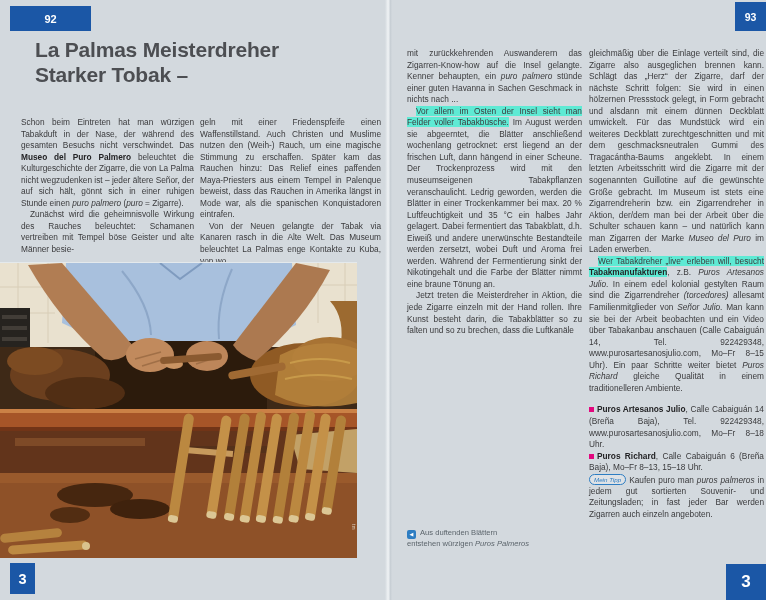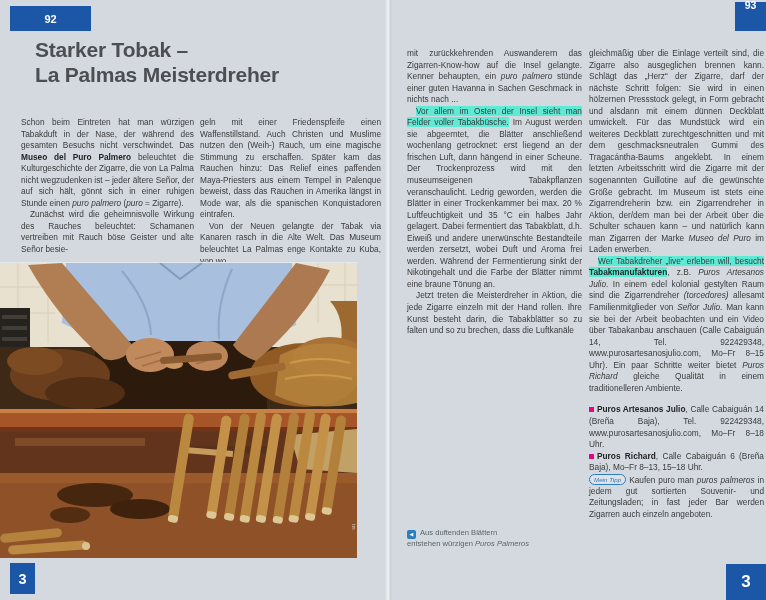--- a/index.html
+++ b/index.html
@@ -10,21 +10,21 @@
   }
   .gutter{
     position:absolute;left:385px;top:0;width:7px;height:600px;
     background:linear-gradient(90deg,rgba(255,255,255,0) 0%,rgba(250,252,253,.75) 45%,rgba(170,180,188,.30) 80%,rgba(255,255,255,0) 100%);
   }
   .pgbox{
     position:absolute;background:#1b57a6;color:#ffffff;font-weight:bold;
     display:flex;align-items:center;justify-content:center;
   }
   #box92{left:10px;top:6px;width:81px;height:25px;font-size:11px;}
-  #box93{left:735px;top:2px;width:31px;height:29px;font-size:10.5px;align-items:flex-end;padding-bottom:20px;box-sizing:border-box;}
+  #box93{left:735px;top:2px;width:31px;height:29px;font-size:10.5px;align-items:flex-end;padding-bottom:8px;box-sizing:border-box;}
   #box3l{left:10px;top:563px;width:25px;height:31px;font-size:14.5px;}
   #box3r{left:726px;top:564px;width:40px;height:36px;font-size:17px;}
   .title{
     position:absolute;left:35px;top:37px;width:360px;
     font-size:21px;line-height:25px;font-weight:bold;color:#4c4e52;letter-spacing:-0.2px;
   }
   .body-col{
     position:absolute;font-size:8.3px;line-height:11.55px;color:#3a3a3c;text-align:justify;margin-top:7px;
   }
   .body-col p{margin:0;}
@@ -70,27 +70,27 @@
 <div class="canvas">
 
   <div class="gutter"></div>
 
   <div class="pgbox" id="box92">92</div>
   <div class="pgbox" id="box93">93</div>
   <div class="pgbox" id="box3l">3</div>
   <div class="pgbox" id="box3r">3</div>
 
   <div class="title">
+    <div>La Palmas Meisterdreher</div>
     <div>Starker Tobak –</div>
-    <div>La Palmas Meisterdreher</div>
   </div>
 
   <div class="body-col" id="colA">
     <p><span>Schon beim Eintreten hat man würzigen Tabakduft in der Nase, der während des gesamten Besuchs nicht verschwindet. Das </span><span class="b">Museo del Puro Palmero</span><span> beleuchtet die Kulturgeschichte der Zigarre, die von La Palma nicht wegzudenken ist – jeder ältere Señor, der auf sich hält, gönnt sich in einer ruhigen Stunde einen </span><span class="i">puro palmero</span><span> (</span><span class="i">puro</span><span> = Zigarre).</span></p>
-    <p class="ind">Zunächst wird die geheimnisvolle Wirkung des Rauches beleuchtet: Schamanen vertreiben mit Rauch böse Geister und alte Señor besie-</p>
+    <p class="ind">Zunächst wird die geheimnisvolle Wirkung des Rauches beleuchtet: Schamanen vertreiben mit Tempel böse Geister und alte Männer besie-</p>
   </div>
 
   <div class="body-col" id="colB">
     <p>geln mit einer Friedenspfeife einen Waffenstillstand. Auch Christen und Muslime nutzen den (Weih-) Rauch, um eine magische Stimmung zu erschaffen. Später kam das Rauchen hinzu: Das Relief eines paffenden Maya-Priesters aus einem Tempel in Palenque beweist, dass das Rauchen in Amerika längst in Mode war, als die spanischen Konquistadoren eintrafen.</p>
     <p class="ind">Von der Neuen gelangte der Tabak via Kanaren rasch in die Alte Welt. Das Museum beleuchtet La Palmas enge Kontakte zu Kuba, von wo</p>
   </div>
 
   <div class="photo">
     <svg width="357" height="295" viewBox="0 0 357 295" xmlns="http://www.w3.org/2000/svg">
 

